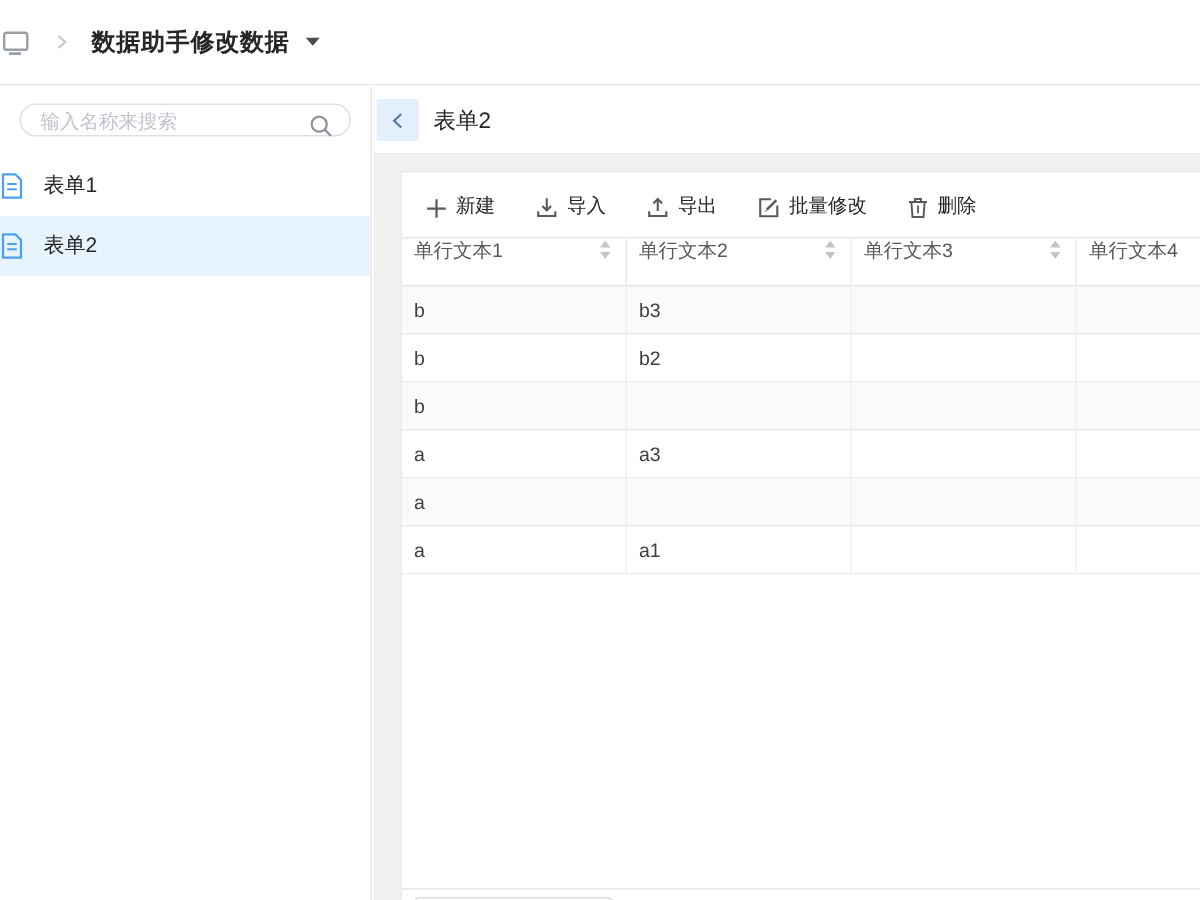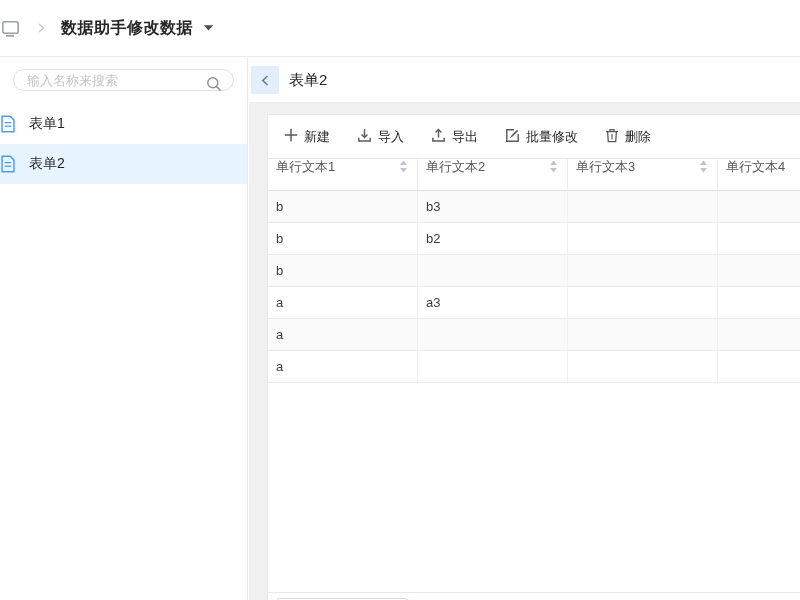--- a/index.html
+++ b/index.html
@@ -42,21 +42,21 @@
   .back-button{width:28px;height:28px;border:none;border-radius:2px;background:var(--back-bg);
         display:flex;align-items:center;justify-content:center;cursor:pointer;padding:0;}
   .panel-title{margin-left:10px;font-size:15px;font-weight:500;color:var(--text-primary);}
 
   .card{position:absolute;top:56px;left:18px;width:601px;height:524px;background:#fff;
         border:1px solid var(--border);border-right:none;display:flex;flex-direction:column;}
 
   
   .toolbar{height:44px;flex:0 0 44px;display:flex;align-items:center;gap:27px;
         padding-left:16px;border-bottom:1px solid var(--border);}
-  .tb-btn{display:flex;align-items:flex-start;gap:6px;background:none;border:none;padding:0;
+  .tb-btn{display:flex;align-items:flex-end;gap:6px;background:none;border:none;padding:0;
         font-size:13px;color:var(--text-primary);cursor:pointer;
         font-family:"Liberation Sans",sans-serif;}
   .tb-ic{display:flex;align-items:center;}
 
   
   .thead{display:flex;height:32px;flex:0 0 32px;}
   .th{width:150px;flex:0 0 150px;display:flex;align-items:center;justify-content:space-between;
       padding:0 9px 16px 8px;font-size:13px;color:var(--text-secondary);
       border-right:1px solid #ececec;border-bottom:1px solid #e4e4e4;cursor:pointer;}
   .tbody{display:flex;flex-direction:column;}
@@ -252,20 +252,21 @@
           <div class="td"></div>
           <div class="td"></div>
         </div>
         <div class="trow">
           <div class="td">a</div>
           <div class="td"></div>
           <div class="td"></div>
         </div>
         <div class="trow">
           <div class="td">a</div>
+          <div class="td">a1</div>
           <div class="td"></div>
           <div class="td"></div>
         </div>
       </div>
     <div class="table-spacer"></div>
 
     <div class="pagination">
       <div class="page-size-control"></div>
     </div>
   </div>

